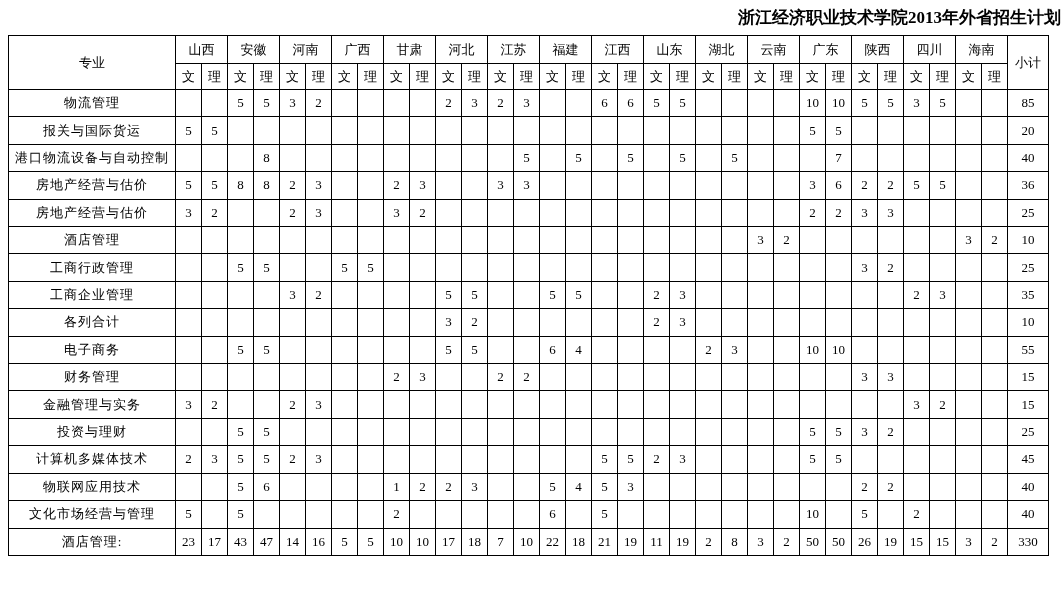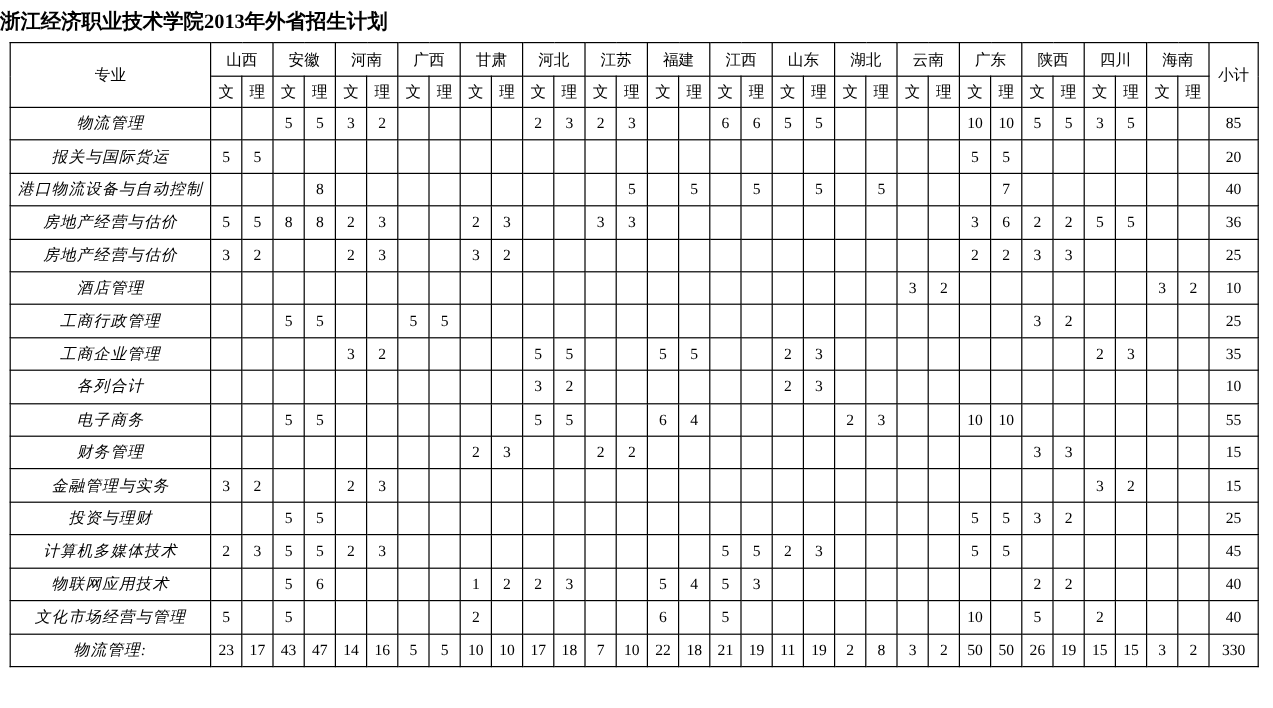--- a/index.html
+++ b/index.html
@@ -7,21 +7,21 @@
     padding: 0;
     background: #ffffff;
     width: 1061px;
     height: 590px;
     font-family: "Liberation Serif", serif;
     color: #000;
   }
   .page-title {
     font-size: 17px;
     font-weight: bold;
-    text-align: left;
+    text-align: right;
     margin: 0;
     padding-top: 7px;
     height: 28px;
     line-height: 22px;
   }
   table.plan-table {
     border-collapse: collapse;
     table-layout: fixed;
     margin-left: 8px;
     width: 1040px;
@@ -33,21 +33,21 @@
     vertical-align: middle;
     font-size: 13px;
     font-weight: normal;
     padding: 0;
     overflow: hidden;
     white-space: nowrap;
   }
   .plan-table thead tr.province-row { height: 28px; }
   .plan-table thead tr.stream-row { height: 26px; }
   .plan-table tbody tr { height: 27px; }
-  td.major-cell { font-size: 13px; letter-spacing: 1px; font-style: italic; }
+  td.major-cell { font-size: 13px; letter-spacing: 1px; }
 </style>
 </head>
 <body>
 
 <h1 class="page-title">浙江经济职业技术学院2013年外省招生计划</h1>
 
 <table class="plan-table">
   <colgroup>
     <col style="width:167px">
   <col style="width: 26px;">
@@ -711,21 +711,21 @@
         <td></td>
         <td>5</td>
         <td></td>
         <td>2</td>
         <td></td>
         <td></td>
         <td></td>
         <td>40</td>
       </tr>
       <tr>
-        <td class="major-cell">物流管理:</td>
+        <td class="major-cell">酒店管理:</td>
         <td>23</td>
         <td>17</td>
         <td>43</td>
         <td>47</td>
         <td>14</td>
         <td>16</td>
         <td>5</td>
         <td>5</td>
         <td>10</td>
         <td>10</td>

